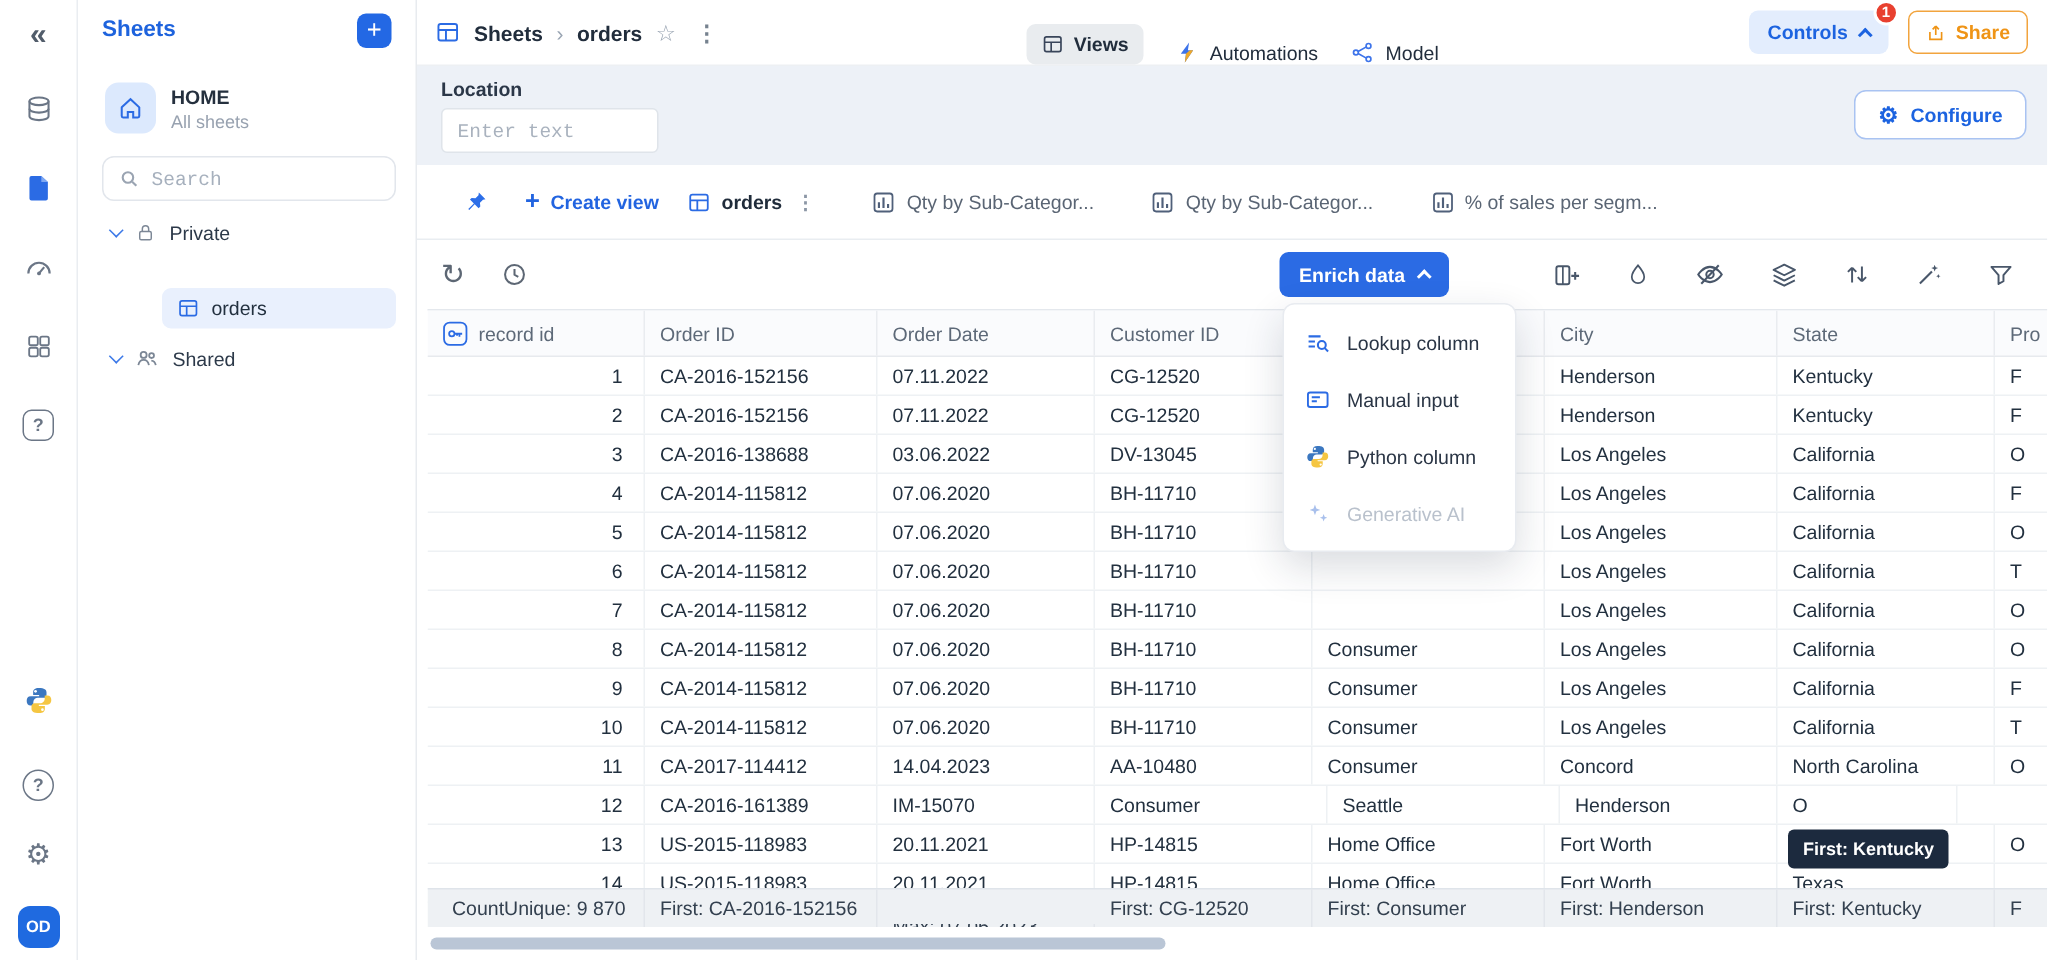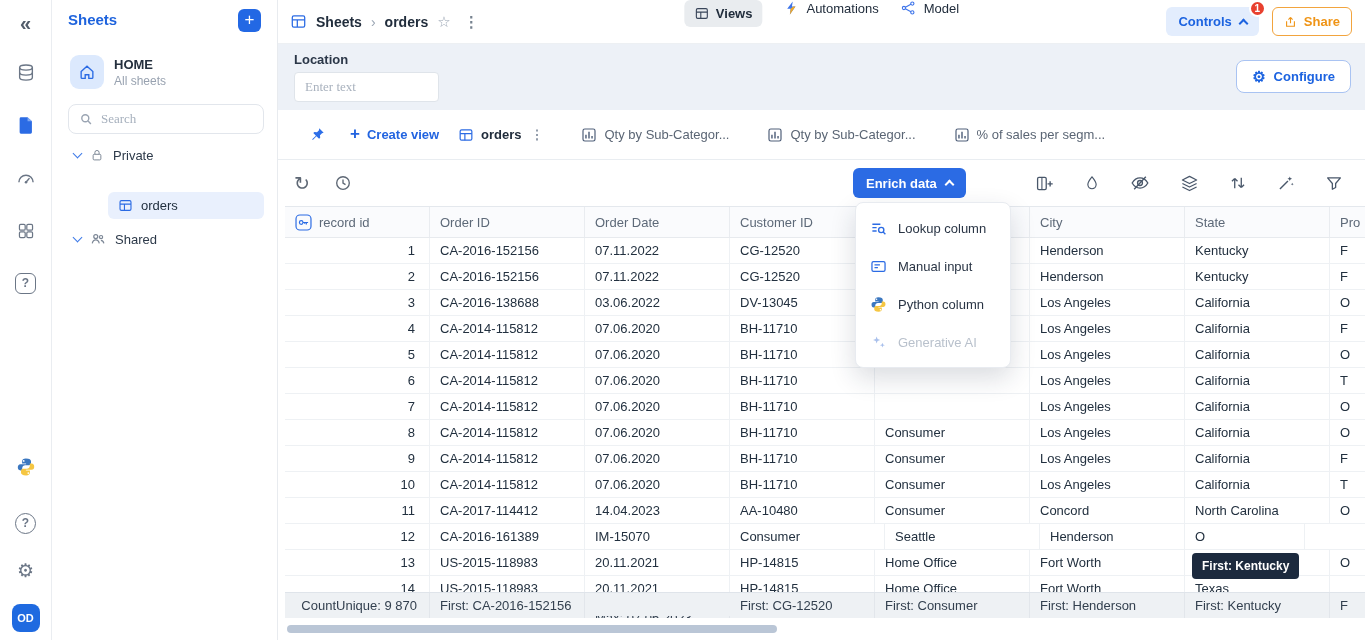--- a/index.html
+++ b/index.html
@@ -1,20 +1,20 @@
 <!DOCTYPE html>
 <html><head>
 <meta charset="utf-8">
 <style>
   * { margin:0; padding:0; box-sizing:border-box; }
   html,body { width:1365px; height:640px; }
   body { font-family:"Liberation Sans", sans-serif; background:#fff; color:#243041; overflow:hidden; }
   .page { position:relative; width:1365px; height:640px; background:#fff; overflow:hidden; }
   svg { display:block; }
-  input { font-family:Liberation Serif, serif; }
+  input { font-family:Liberation Mono, monospace; }
 
   
   .rail { position:absolute; left:0; top:0; width:52px; height:100%; background:#fff; border-right:1px solid #eaedf1; z-index:30; }
   .rail-btn { position:absolute; left:50%; transform:translateX(-50%); width:34px; height:34px; display:flex; align-items:center; justify-content:center; border-radius:8px; color:#6b7686; cursor:pointer; }
   .rail-collapse { font-size:20px; color:#525d6b; font-weight:700; }
   .q-badge { width:21px; height:21px; border:1.7px solid #6b7686; display:flex; align-items:center; justify-content:center; font-size:12px; font-weight:700; color:#6b7686; }
   .sq { border-radius:6px; }
   .ci { border-radius:50%; }
   .gear-glyph { font-size:19px; color:#6b7686; }
   .od-badge { position:absolute; left:50%; transform:translateX(-50%); top:604px; width:28px; height:28px; border-radius:8px; background:#1f6ae0; color:#fff; font-size:11px; font-weight:700; display:flex; align-items:center; justify-content:center; cursor:pointer; }
@@ -36,21 +36,21 @@
 
   
   .main { position:absolute; left:278px; top:0; right:0; height:100%; }
 
   .topbar { position:absolute; top:0; left:0; right:0; height:44px; border-bottom:1px solid #edf0f3; background:#fff; display:flex; align-items:center; justify-content:space-between; padding:0 13px 0 12px; }
   .tb-left { display:flex; align-items:center; gap:9px; }
   .crumb { font-size:14px; font-weight:700; color:#212d3c; cursor:pointer; }
   .crumb-sep { color:#9aa5b3; font-size:14px; }
   .star-ic { color:#9aa5b3; font-size:15px; cursor:pointer; }
   .kebab { color:#76828f; font-size:15px; font-weight:700; padding:0 4px; cursor:pointer; }
-  .tb-center { position:absolute; left:50%; top:0; height:100%; transform:translateX(-50%); display:flex; align-items:flex-start; gap:22px; }
+  .tb-center { position:absolute; left:50%; top:0; height:100%; transform:translateX(-50%); display:flex; align-items:flex-end; gap:22px; }
   .nav-pill { display:flex; align-items:center; gap:7px; background:#e9ecef; border-radius:6px; padding:6px 10px; font-size:13px; font-weight:700; color:#212d3c; cursor:pointer; }
   .nav-item { display:flex; align-items:center; gap:7px; font-size:13px; color:#212d3c; cursor:pointer; }
   .tb-right { display:flex; align-items:center; gap:13px; }
   .controls-btn { position:relative; display:flex; align-items:center; gap:8px; background:#e3edfd; color:#1c63e0; font-size:13px; font-weight:700; border-radius:6px; padding:7px 12px; cursor:pointer; }
   .controls-badge { position:absolute; top:-7px; right:-7px; min-width:17px; height:17px; border-radius:50%; background:#e8402f; color:#fff; font-size:10px; font-weight:700; display:flex; align-items:center; justify-content:center; border:2px solid #fff; }
   .chev-up-b { width:7px; height:7px; border-right:2px solid #1c63e0; border-bottom:2px solid #1c63e0; transform:rotate(-135deg); margin-top:3px; }
   .share-btn { display:flex; align-items:center; gap:7px; border:1px solid #f2a43e; color:#ef9416; background:#fff; font-size:13px; font-weight:700; border-radius:6px; padding:6px 11px; cursor:pointer; }
 
   .locbar { position:absolute; top:44px; left:0; right:0; height:66px; background:#edf1f7; }
   .loc-label { position:absolute; left:16px; top:8px; font-size:13px; font-weight:700; color:#2b3748; }

